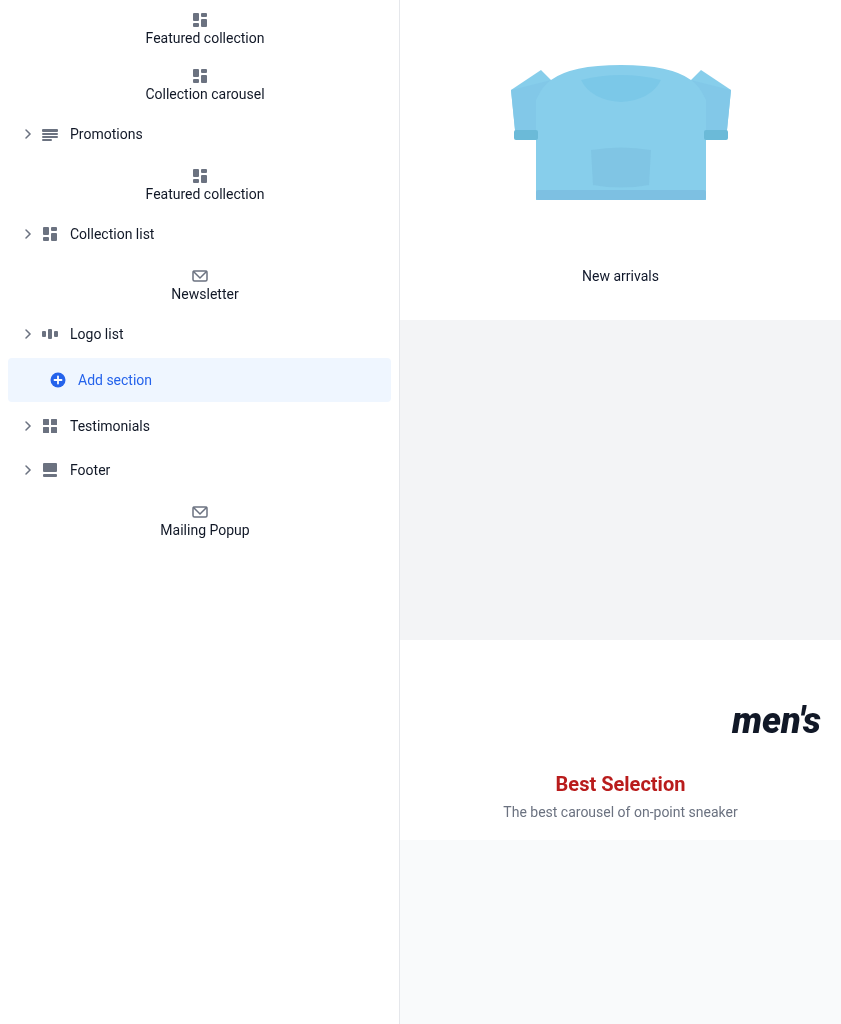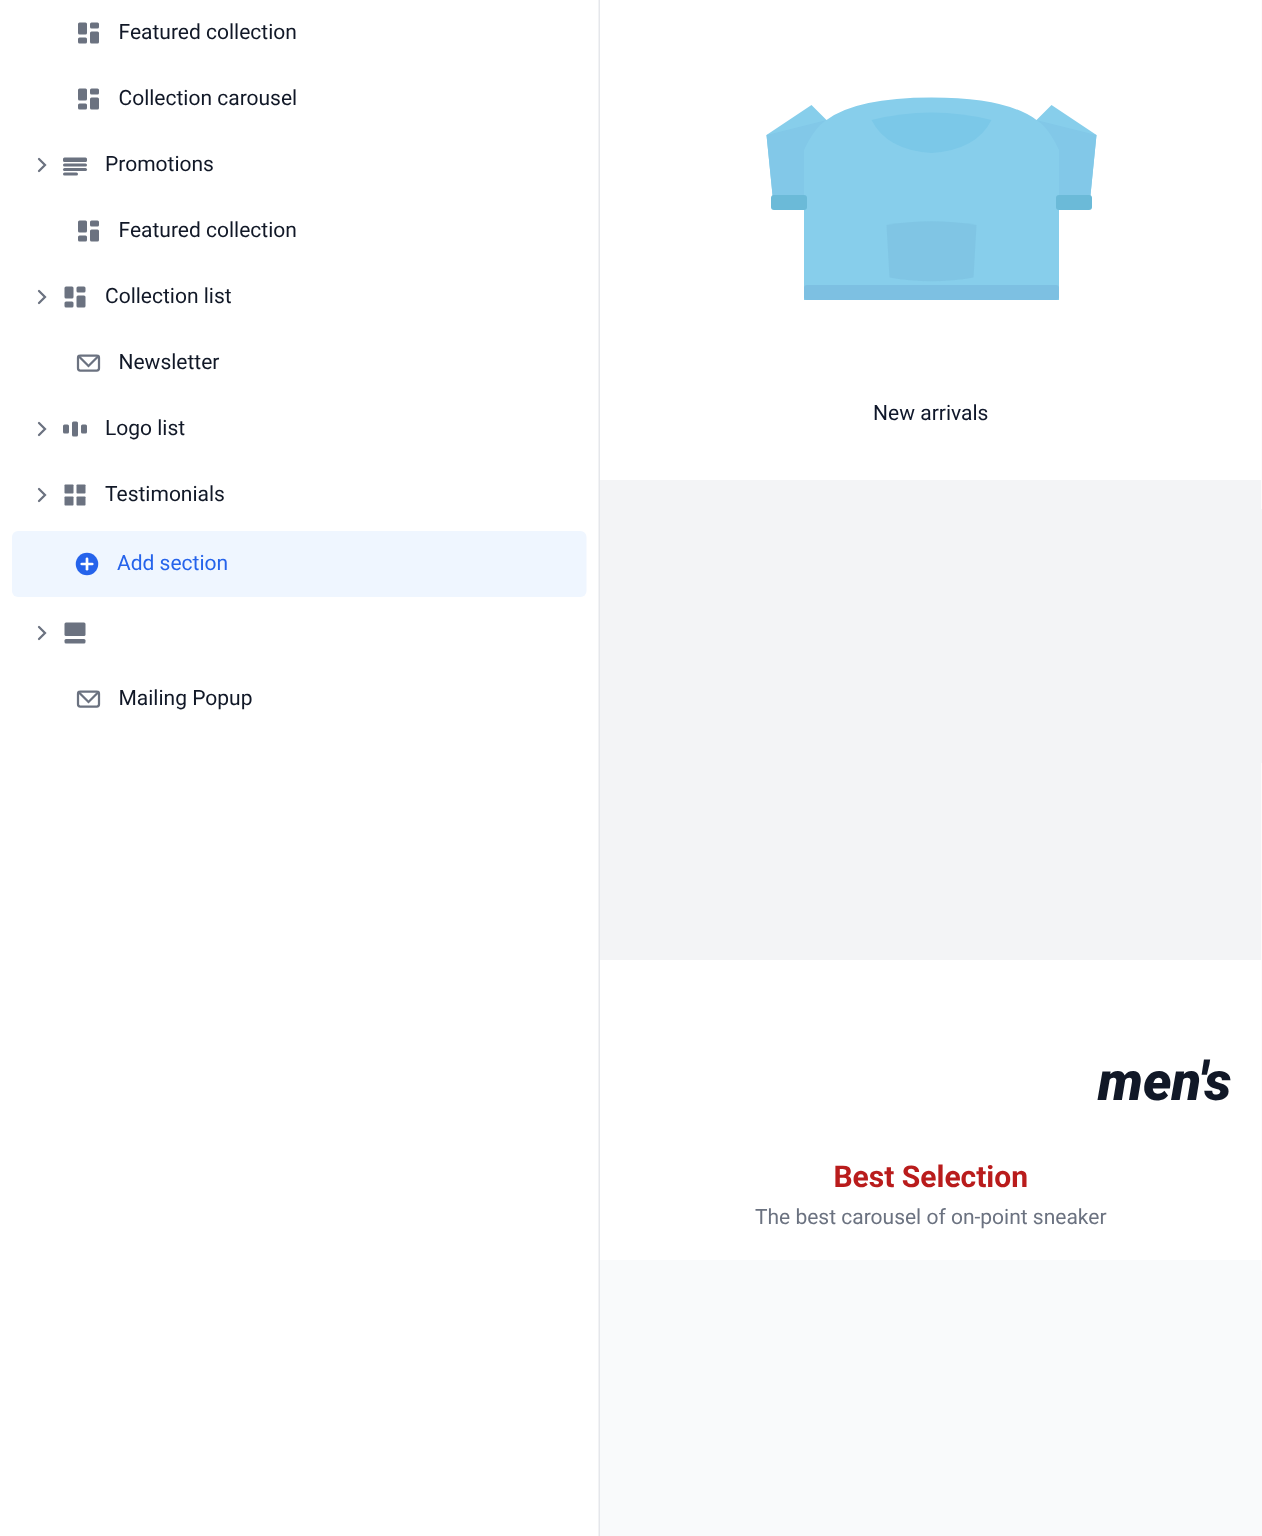--- a/index.html
+++ b/index.html
@@ -70,21 +70,22 @@
       color: #2563eb;
       font-size: 14px;
     }
 
     .sidebar-item.add-section .icon {
       color: #2563eb;
     }
 
     
     .sidebar-item.indented {
-      padding-left: 49px;
+      padding-left: 27px;
+      flex-direction: column;
     }
 
     
     svg {
       display: block;
     }
 
     
     .preview {
       flex: 1;
@@ -248,61 +249,62 @@
     <span class="icon">
       <svg width="18" height="18" viewBox="0 0 18 18" fill="none">
         <rect x="1" y="6" width="4" height="6" rx="1" fill="#6b7280"></rect>
         <rect x="7" y="4" width="4" height="10" rx="1" fill="#6b7280"></rect>
         <rect x="13" y="6" width="4" height="6" rx="1" fill="#6b7280"></rect>
       </svg>
     </span>
     <span class="label">Logo list</span>
   </div>
 
+  <div class="sidebar-item add-section cursor-hand">
+    <span style="width:16px; margin-right:4px;"></span>
+    <span class="icon">
+      <svg width="18" height="18" viewBox="0 0 18 18" fill="none">
+        <circle cx="9" cy="9" r="7.5" fill="#2563eb"></circle>
+        <line x1="9" y1="5.5" x2="9" y2="12.5" stroke="white" stroke-width="1.8" stroke-linecap="round"></line>
+        <line x1="5.5" y1="9" x2="12.5" y2="9" stroke="white" stroke-width="1.8" stroke-linecap="round"></line>
+      </svg>
+    </span>
+    <span class="label" style="color:#2563eb;">Add section</span>
+  </div>
+
   <div class="sidebar-item">
     <span class="chevron">
       <svg width="12" height="12" viewBox="0 0 12 12">
           <polyline points="4,2 8,6 4,10" stroke="#6b7280" stroke-width="1.5" fill="none" stroke-linecap="round"></polyline>
         </svg>
     </span>
     <span class="icon">
       <svg width="18" height="18" viewBox="0 0 18 18" fill="none">
         <rect x="2" y="2" width="6" height="6" rx="0.5" fill="#6b7280"></rect>
         <rect x="10" y="2" width="6" height="6" rx="0.5" fill="#6b7280"></rect>
         <rect x="2" y="10" width="6" height="6" rx="0.5" fill="#6b7280"></rect>
         <rect x="10" y="10" width="6" height="6" rx="0.5" fill="#6b7280"></rect>
       </svg>
     </span>
     <span class="label">Testimonials</span>
   </div>
 
-  <div class="sidebar-item add-section cursor-hand">
-    <span style="width:16px; margin-right:4px;"></span>
-    <span class="icon">
-      <svg width="18" height="18" viewBox="0 0 18 18" fill="none">
-        <circle cx="9" cy="9" r="7.5" fill="#2563eb"></circle>
-        <line x1="9" y1="5.5" x2="9" y2="12.5" stroke="white" stroke-width="1.8" stroke-linecap="round"></line>
-        <line x1="5.5" y1="9" x2="12.5" y2="9" stroke="white" stroke-width="1.8" stroke-linecap="round"></line>
-      </svg>
-    </span>
-    <span class="label" style="color:#2563eb;">Add section</span>
-  </div>
-
   <div class="sidebar-item">
     <span class="chevron">
       <svg width="12" height="12" viewBox="0 0 12 12">
           <polyline points="4,2 8,6 4,10" stroke="#6b7280" stroke-width="1.5" fill="none" stroke-linecap="round"></polyline>
         </svg>
     </span>
     <span class="icon">
       <svg width="18" height="18" viewBox="0 0 18 18" fill="none">
         <rect x="2" y="2" width="14" height="9" rx="1" fill="#6b7280"></rect>
         <rect x="2" y="13" width="14" height="3" rx="1" fill="#6b7280"></rect>
       </svg>
     </span>
+    <span class="label">Footer</span>
   </div>
 
   <div class="sidebar-item indented">
     <span class="icon">
       <svg width="18" height="18" viewBox="0 0 18 18" fill="none">
         <rect x="2" y="4" width="14" height="10" rx="1.5" stroke="#6b7280" stroke-width="1.5" fill="none"></rect>
         <polyline points="2,4 9,11 16,4" stroke="#6b7280" stroke-width="1.5" fill="none"></polyline>
       </svg>
     </span>
     <span class="label">Mailing Popup</span>

